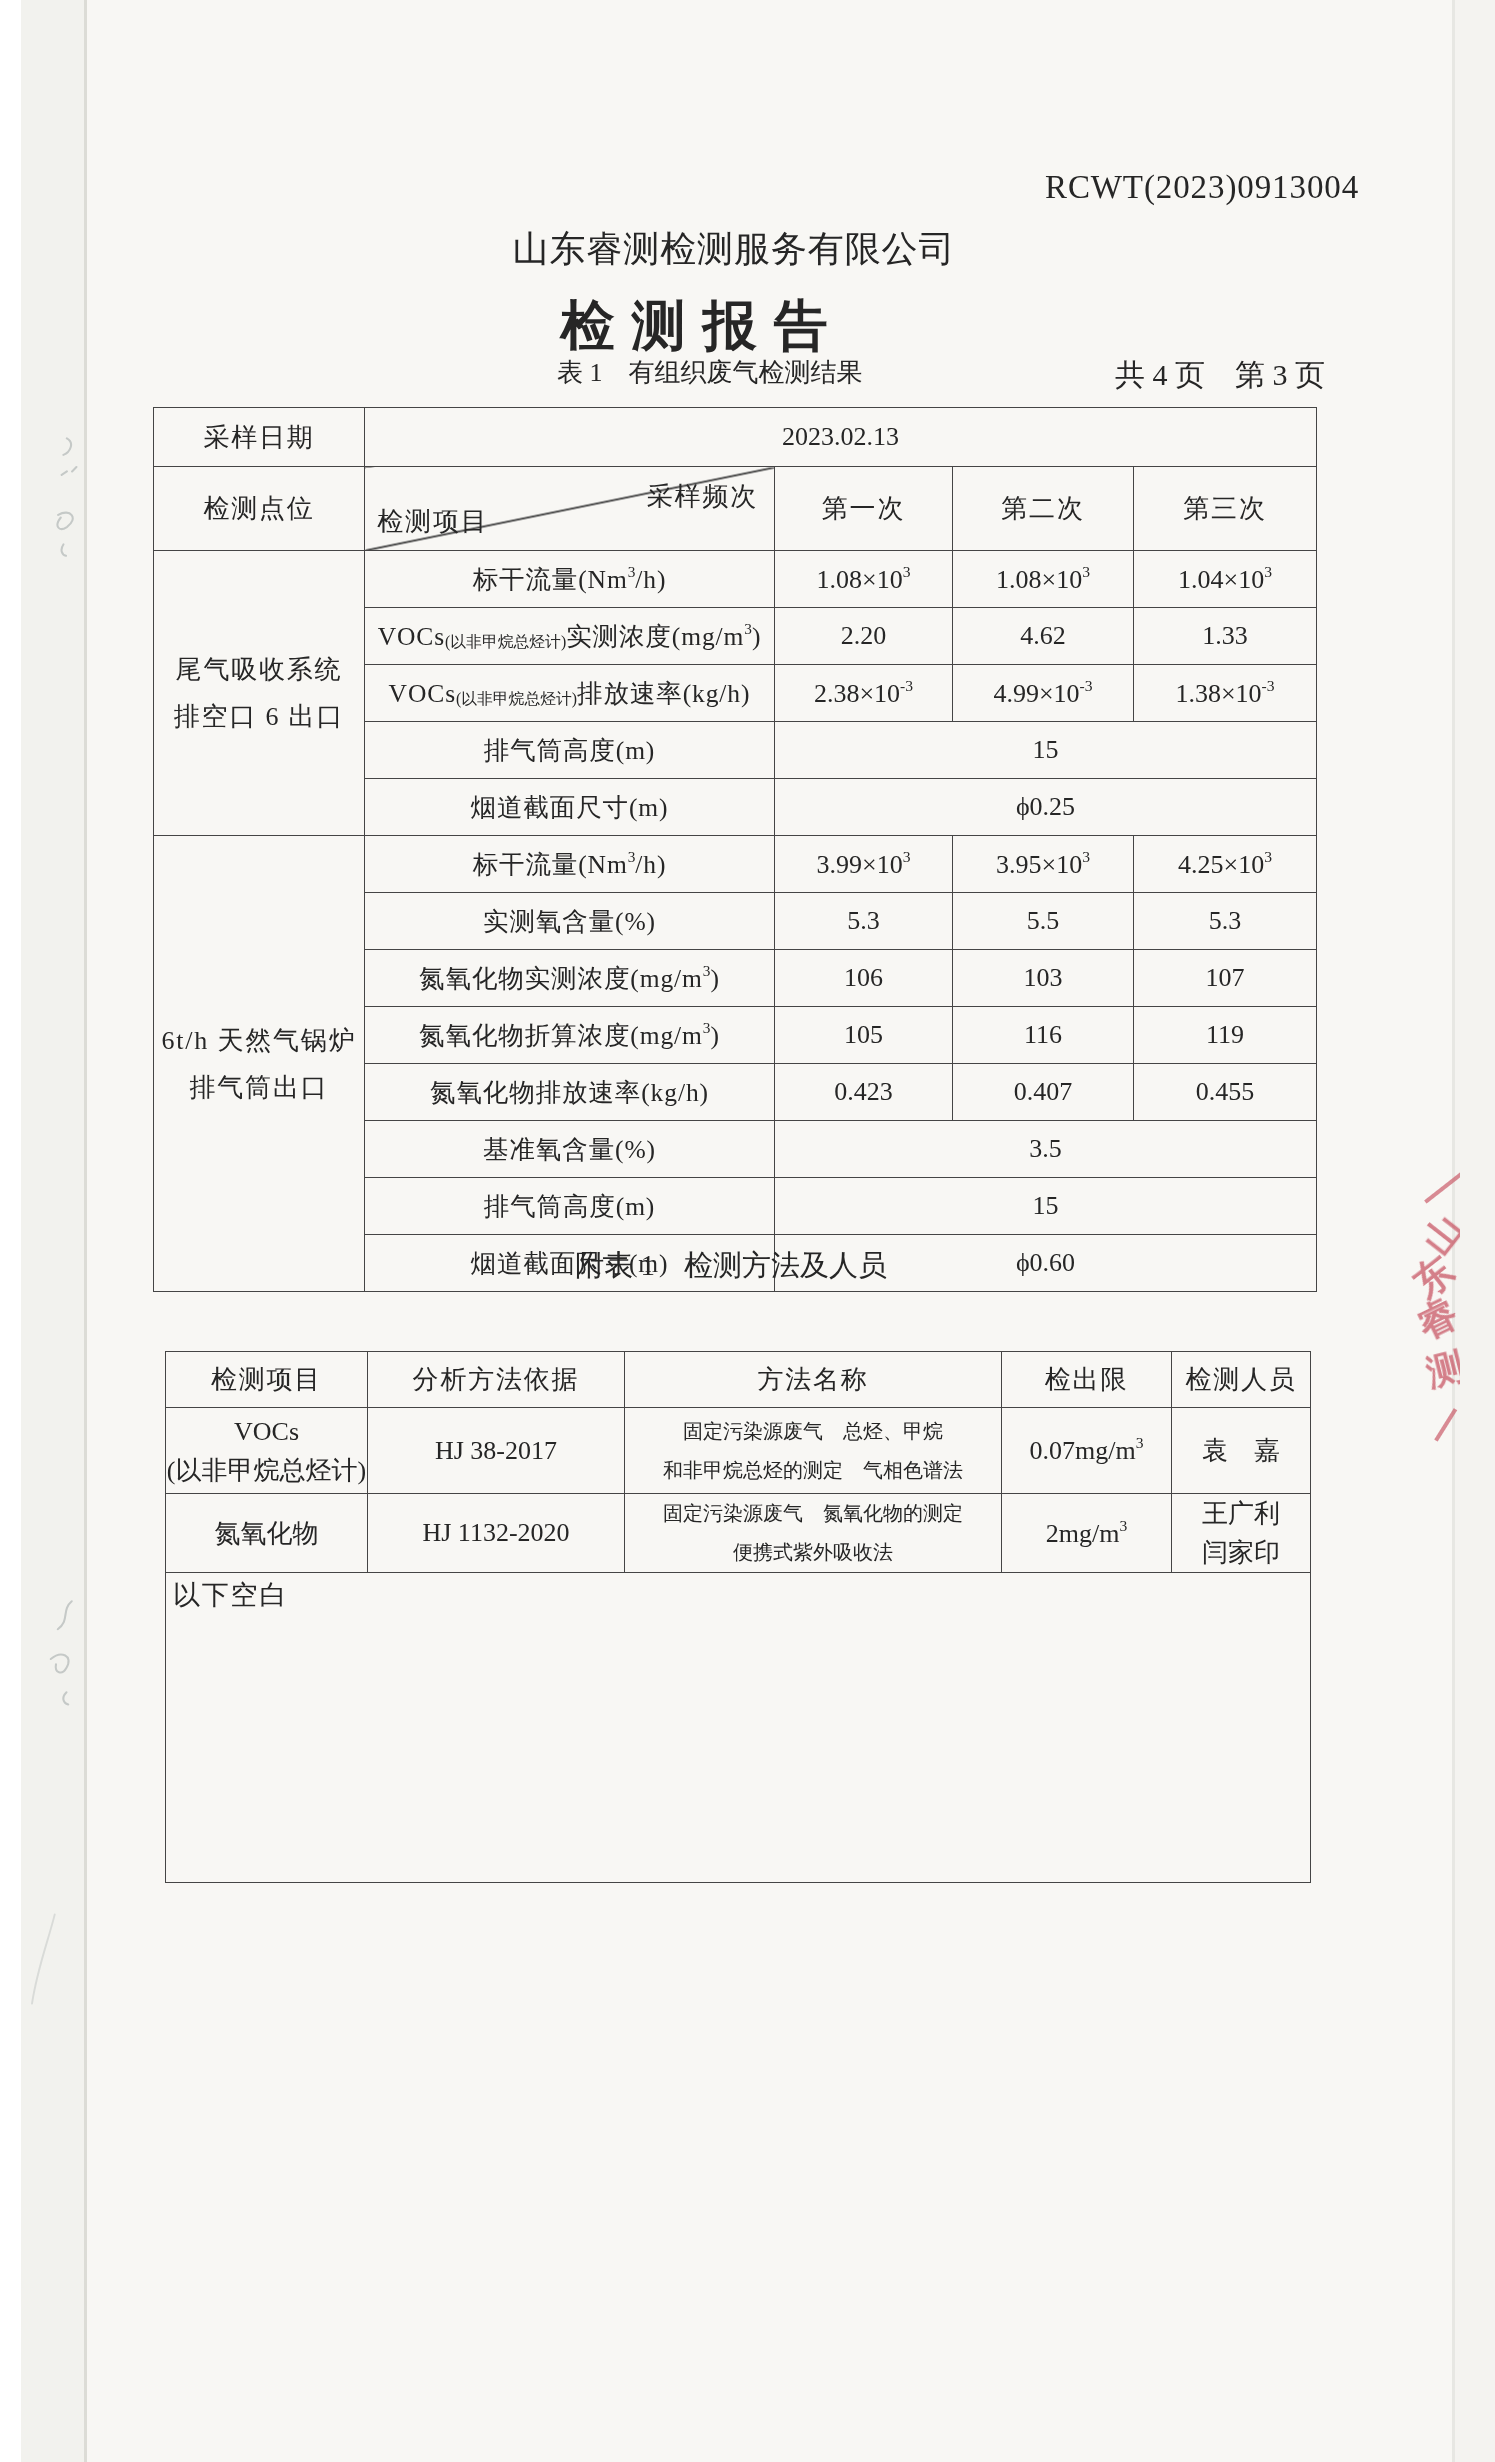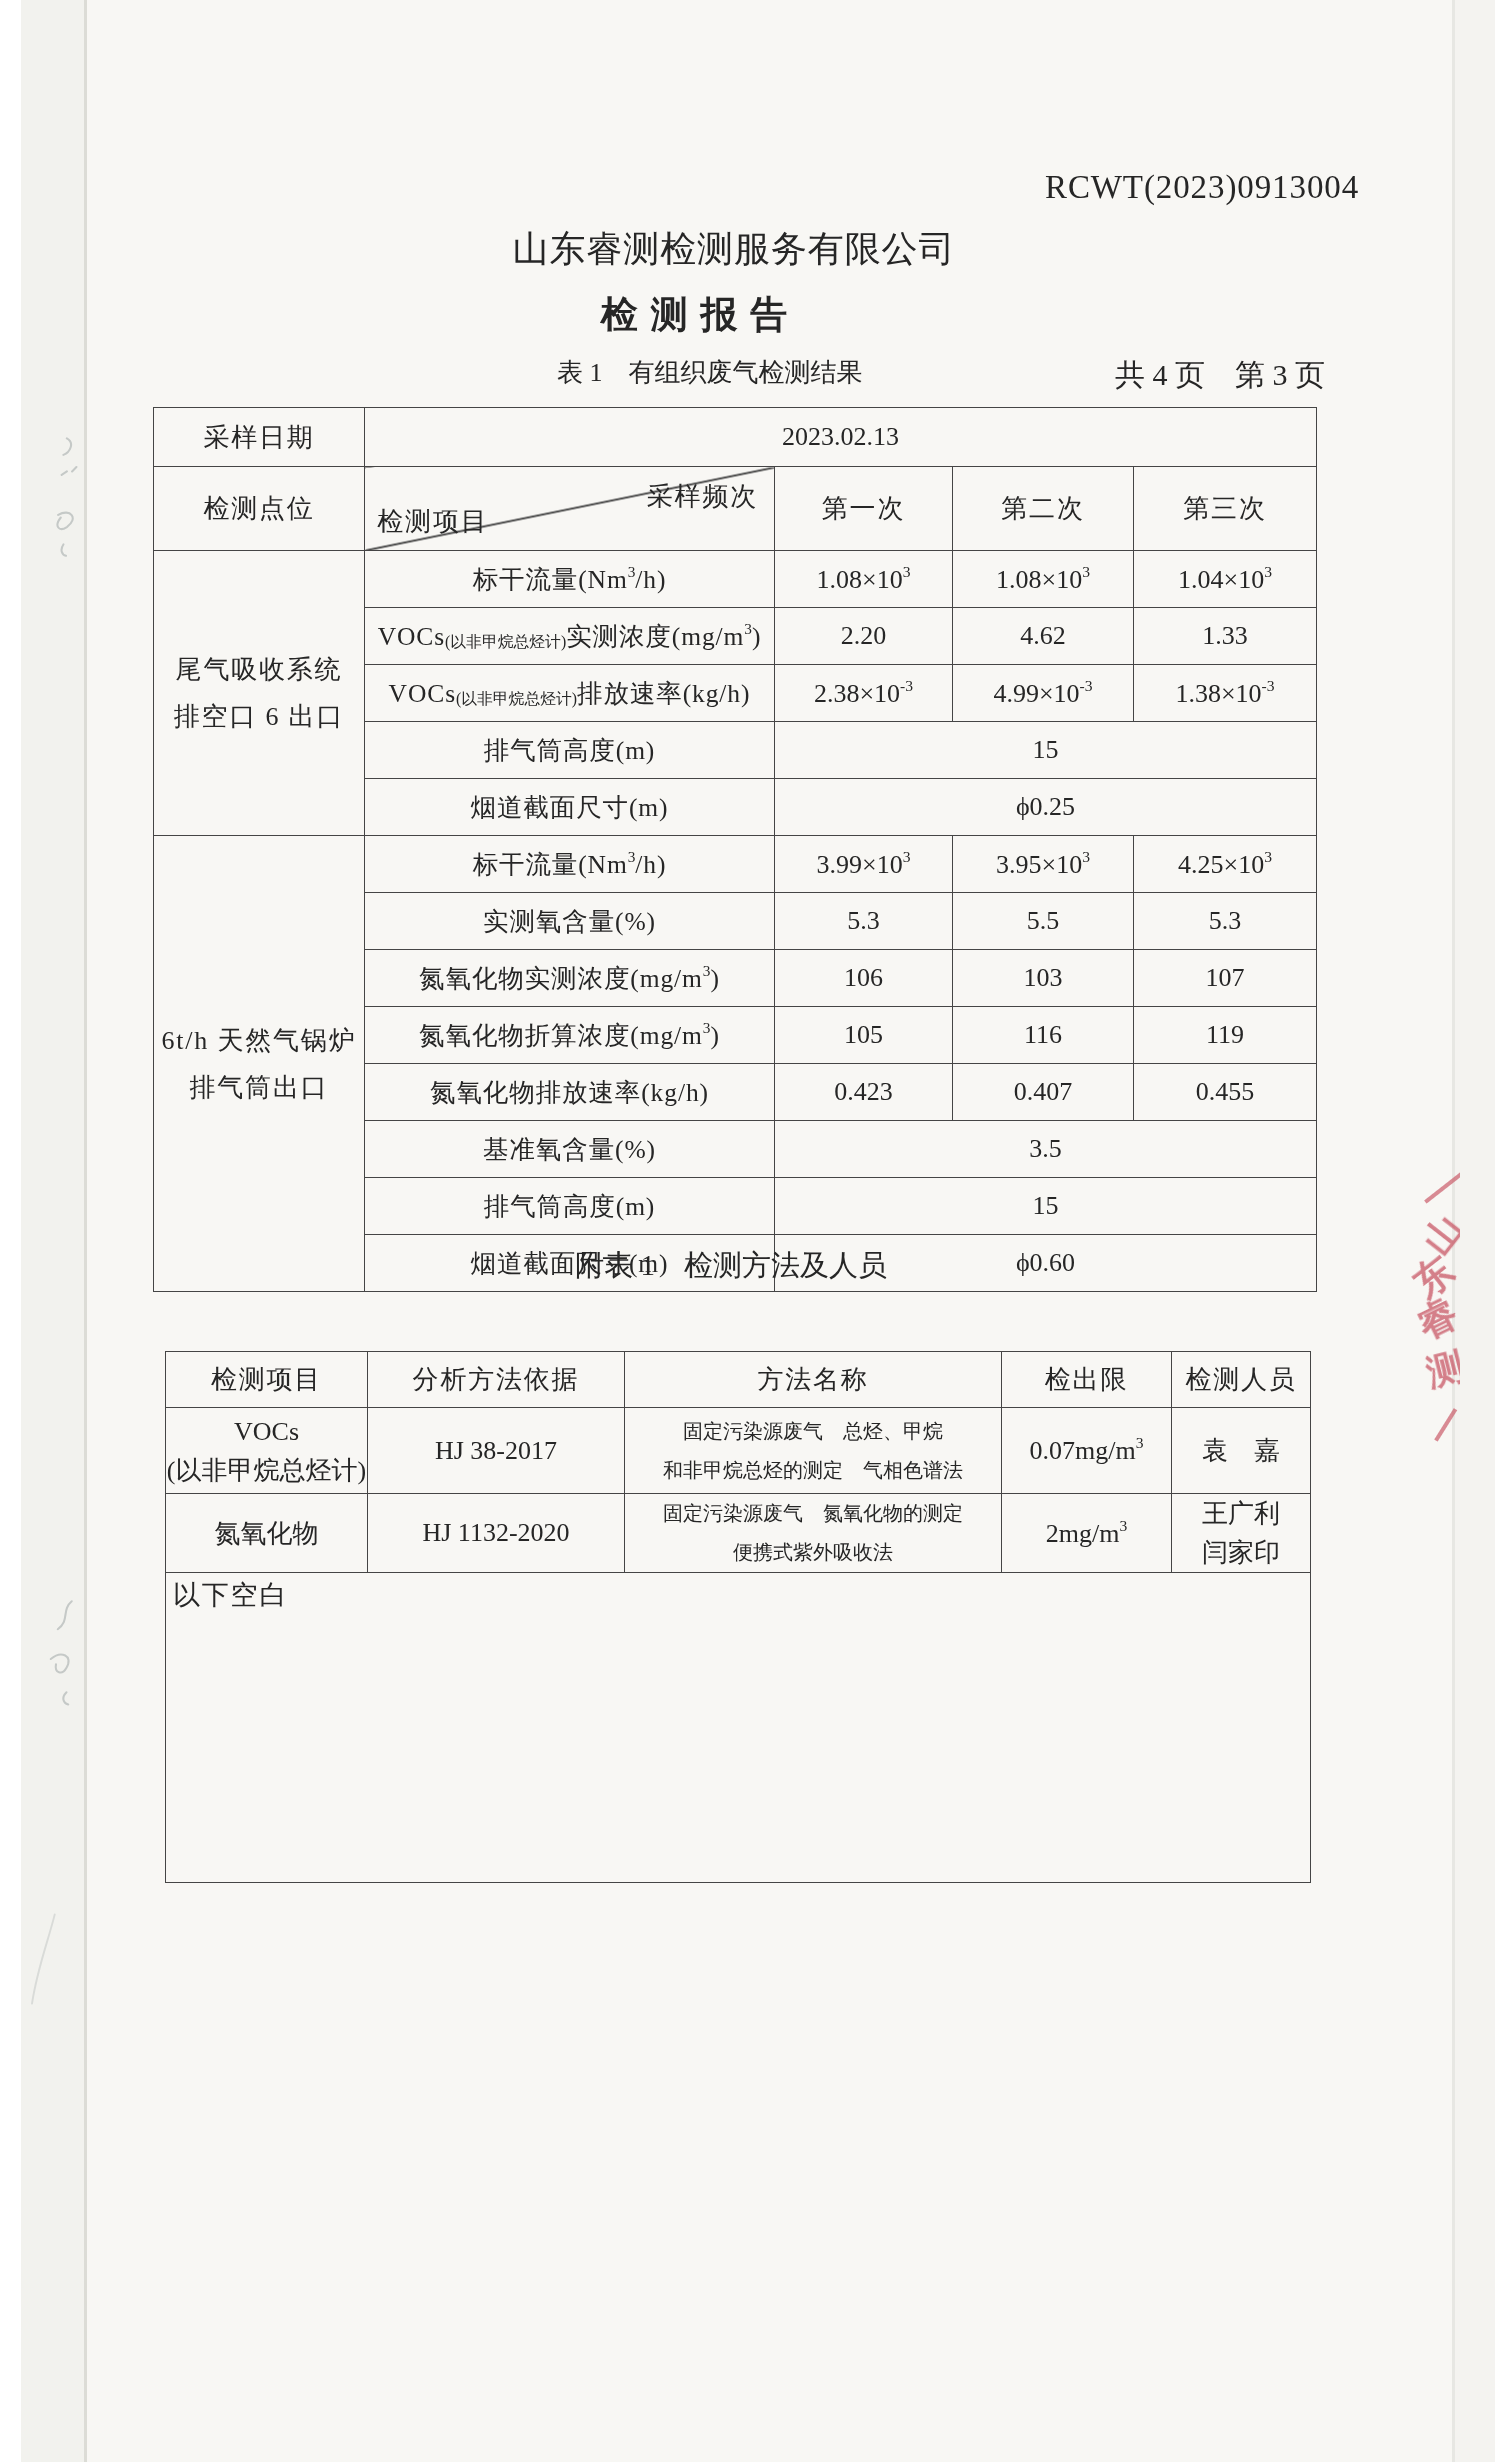--- a/index.html
+++ b/index.html
@@ -11,21 +11,21 @@
       #ffffff 0px,#ffffff 21px,
       #f2f2ee 21px,#f2f2ee 84px,
       #dcdcd6 84px,#dcdcd6 87px,
       #f8f7f4 87px,#f8f7f4 1452px,
       #e7e7e3 1452px,#e7e7e3 1455px,
       #f4f3f0 1455px,#f4f3f0 1495px);
   }
   .abs{position:absolute;}
   .report-no{top:169px;left:1045px;font-size:33px;letter-spacing:0.9px;}
   .company{top:225px;left:734px;transform:translateX(-50%);font-size:36px;letter-spacing:0.9px;white-space:nowrap;}
-  .title{top:290px;left:695px;transform:translateX(-50%);font-size:37px;font-weight:bold;letter-spacing:1.8px;white-space:nowrap;}
+  .title{top:290px;left:695px;transform:translateX(-50%);font-size:54px;font-weight:bold;letter-spacing:1.8px;white-space:nowrap;}
   .caption1{top:355px;left:557px;font-size:26px;white-space:nowrap;}
   .pagination{top:355px;left:1115px;font-size:30px;white-space:nowrap;}
   .caption2{top:1246px;left:731px;transform:translateX(-50%);font-size:29px;white-space:nowrap;}
 
   table{border-collapse:collapse;table-layout:fixed;}
   td{border:1.8px solid #454545;text-align:center;vertical-align:middle;
      font-size:26px;padding:0;white-space:nowrap;overflow:hidden;}
   sup{font-size:0.60em;position:relative;top:-0.05em;vertical-align:super;letter-spacing:0;}
   .ann{font-size:0.62em;position:relative;top:0.18em;letter-spacing:0;}
 

